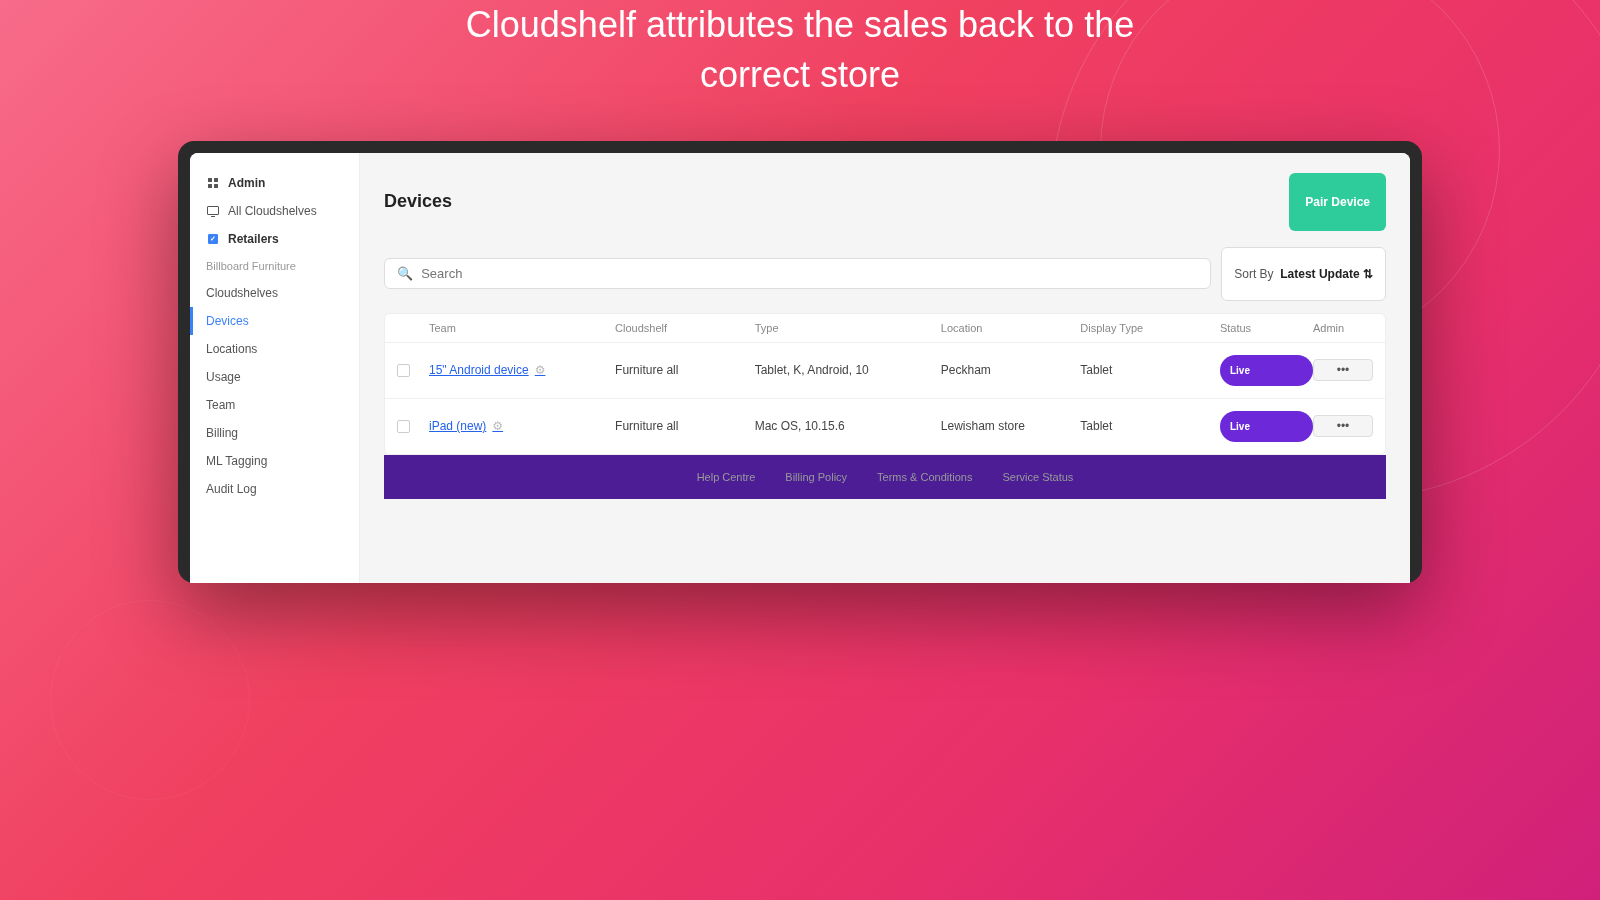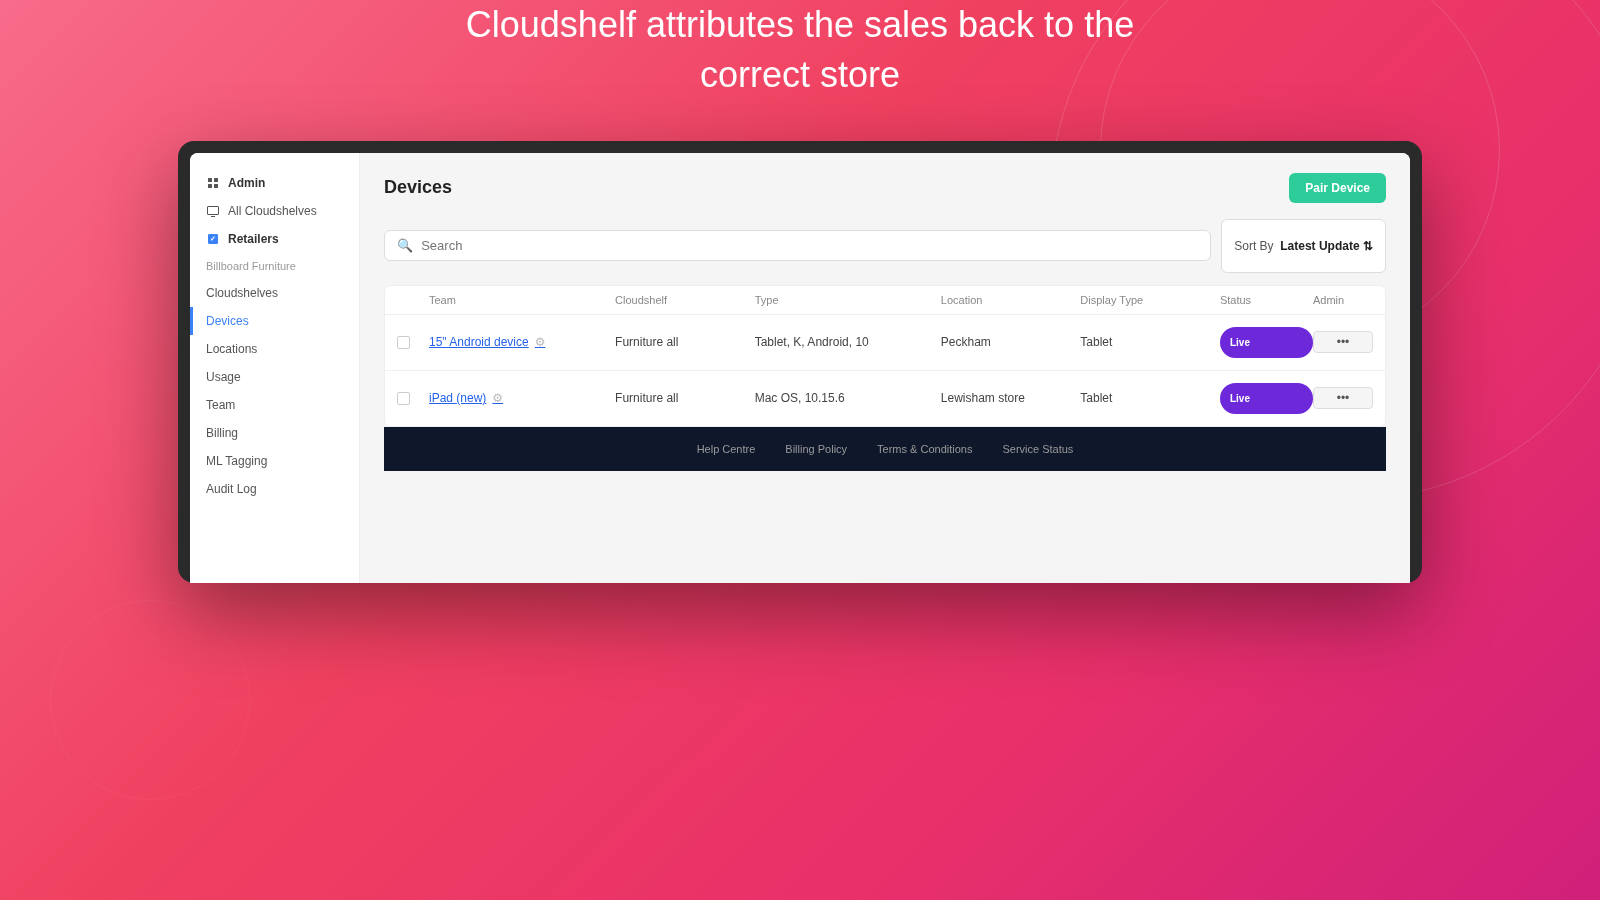--- a/index.html
+++ b/index.html
@@ -174,21 +174,21 @@
     .page-title {
       font-size: 18px;
       font-weight: 600;
       color: #222;
     }
 
     .pair-device-btn {
       background: #2ecc9a;
       color: white;
       border: none;
-      padding: 8px 16px;
+      padding: 22px 16px;
       border-radius: 6px;
       font-size: 12px;
       font-weight: 600;
       cursor: pointer;
     }
 
     .toolbar {
       display: flex;
       gap: 10px;
       margin-bottom: 12px;
@@ -300,21 +300,21 @@
       border: 1.5px solid #ccc;
       border-radius: 2px;
     }
 
     
     .footer-links {
       display: flex;
       justify-content: center;
       gap: 30px;
       padding: 16px;
-      background: #0f172a;
+      background: #4c1d95;
     }
     .footer-links a {
       font-size: 11px;
       color: #999;
       text-decoration: none;
     }
   </style>
 </head>
 <body>
 

